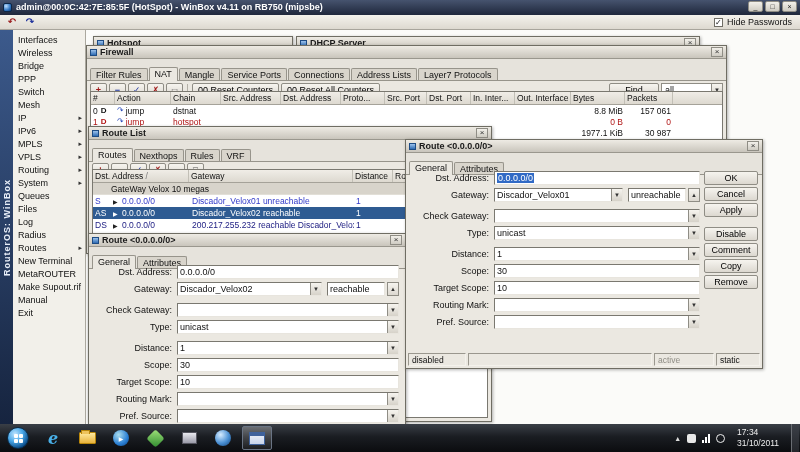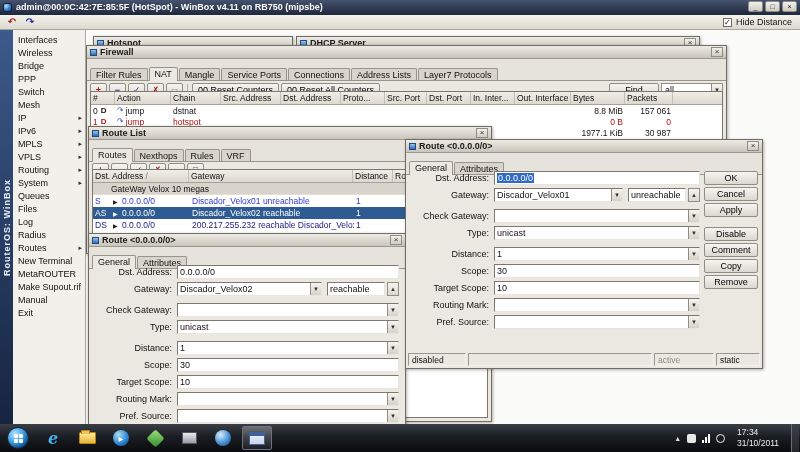--- a/index.html
+++ b/index.html
@@ -123,21 +123,21 @@
       <span class="tb-btn">□</span>
       <span class="tb-btn">×</span>
     </span>
   </div>
 
   <div class="menubar">
     <span class="nav-btn nav-undo">↶</span>
     <span class="nav-btn nav-redo">↷</span>
     <span class="hp">
       <span class="cbox">✓</span>
-      <span class="hp-label">Hide Distance</span>
+      <span class="hp-label">Hide Passwords</span>
     </span>
   </div>
 
   <div class="main">
 
     <div class="brand">
       <span>RouterOS: WinBox</span>
     </div>
 
     <div class="sidebar">

